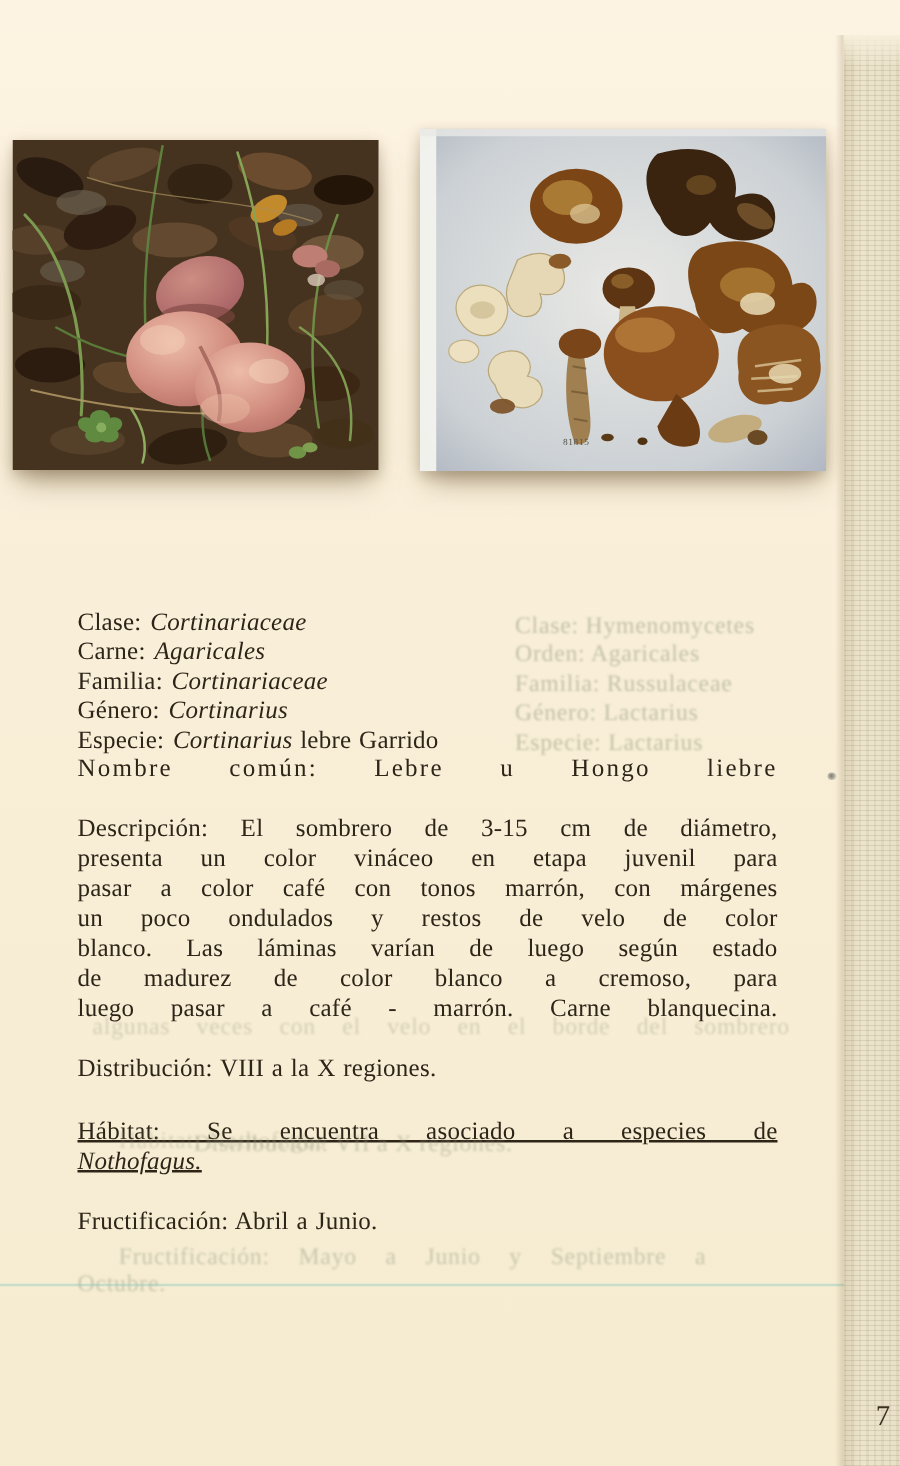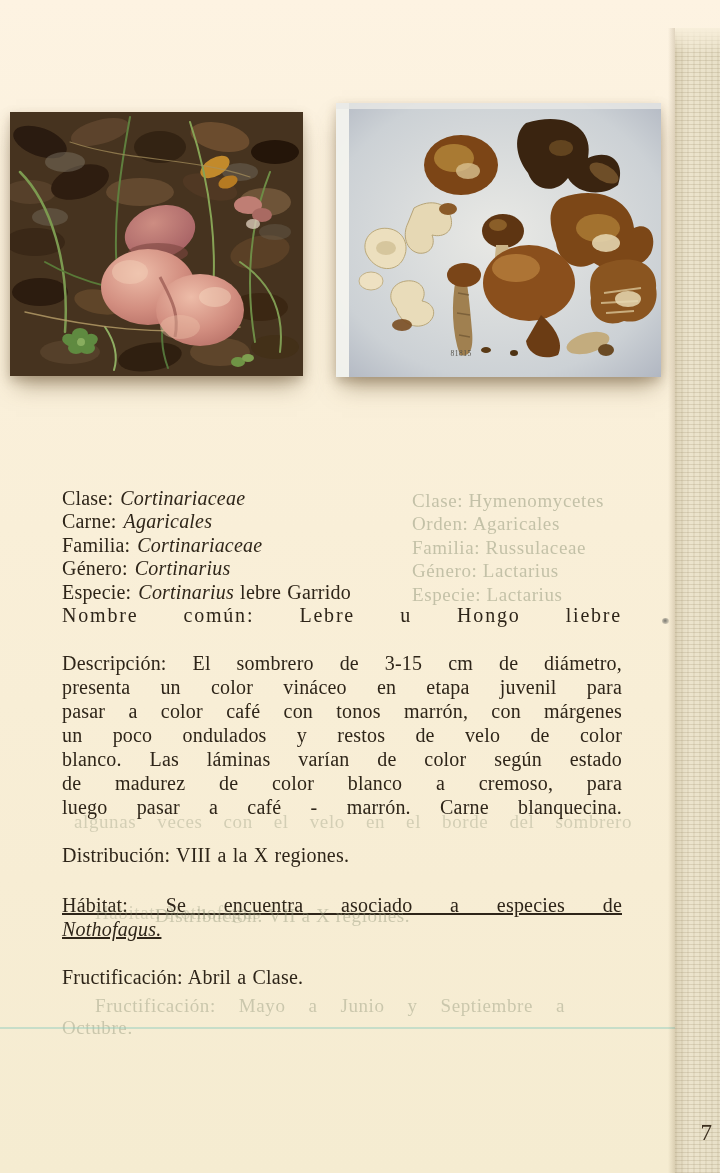--- a/index.html
+++ b/index.html
@@ -217,33 +217,33 @@
       <div class="tax-line"><span>Género:</span><i>Cortinarius</i><span></span></div>
       <div class="tax-line"><span>Especie:</span><i>Cortinarius</i><span> lebre Garrido</span></div>
       <div class="tax-line nombre"><span>Nombre común:</span><span> Lebre u Hongo liebre</span></div>
     </section>
 
     <section class="descripcion">
       <div class="jline">Descripción: El sombrero de 3-15 cm de diámetro,</div>
       <div class="jline">presenta un color vináceo en etapa juvenil para</div>
       <div class="jline">pasar a color café con tonos marrón, con márgenes</div>
       <div class="jline">un poco ondulados y restos de velo de color</div>
-      <div class="jline">blanco. Las láminas varían de color según estado</div>
+      <div class="jline">blanco. Las láminas varían de luego según estado</div>
       <div class="jline">de madurez de color blanco a cremoso, para</div>
       <div class="jline">luego pasar a café - marrón. Carne blanquecina.</div>
     </section>
 
     <p class="para">Distribución: VIII a la X regiones.</p>
 
     <section class="habitat">
       <div class="jline">Hábitat: Se encuentra asociado a especies de</div>
       <div class="lline"><i>Nothofagus.</i></div>
     </section>
 
-    <p class="para">Fructificación: Abril a Clase.</p>
+    <p class="para">Fructificación: Abril a Junio.</p>
   </main>
 
   <div class="ghost g-mid">algunas veces con el velo en el borde del sombrero</div>
   <div class="ghost g-dist">Distribución: VII a X regiones.</div>
   <div class="ghost g-hab">Hábitat: Nothofagus</div>
   <div class="ghost g-fru1">Fructificación: Mayo a Junio y Septiembre a</div>
   <div class="ghost g-fru2">Octubre.</div>
   <div class="teal-line"></div>
   <div class="speck"></div>
 

